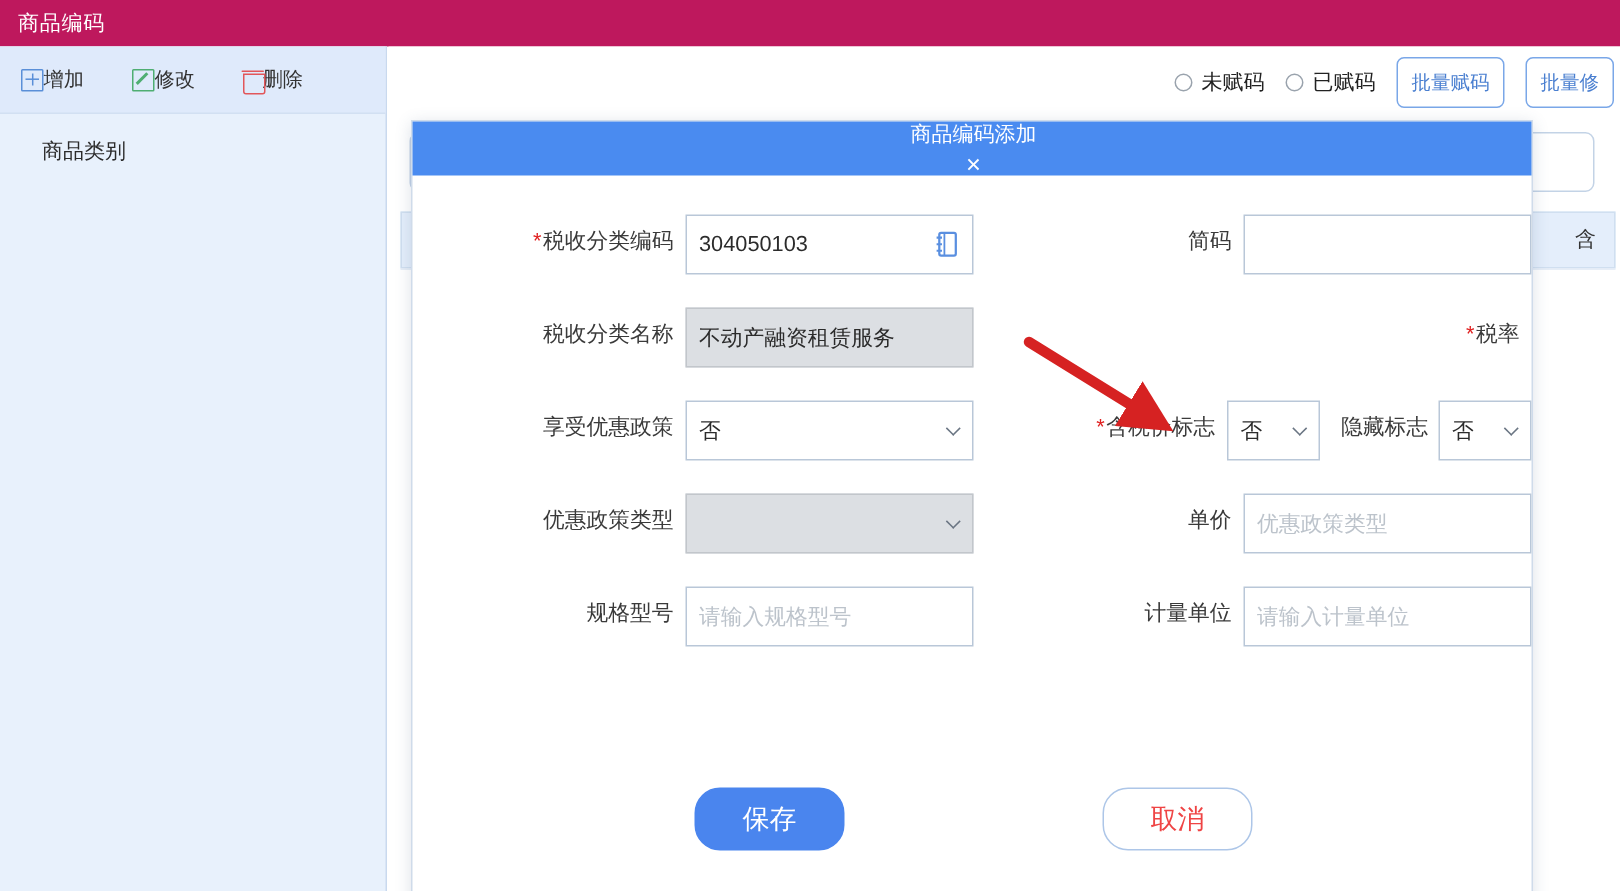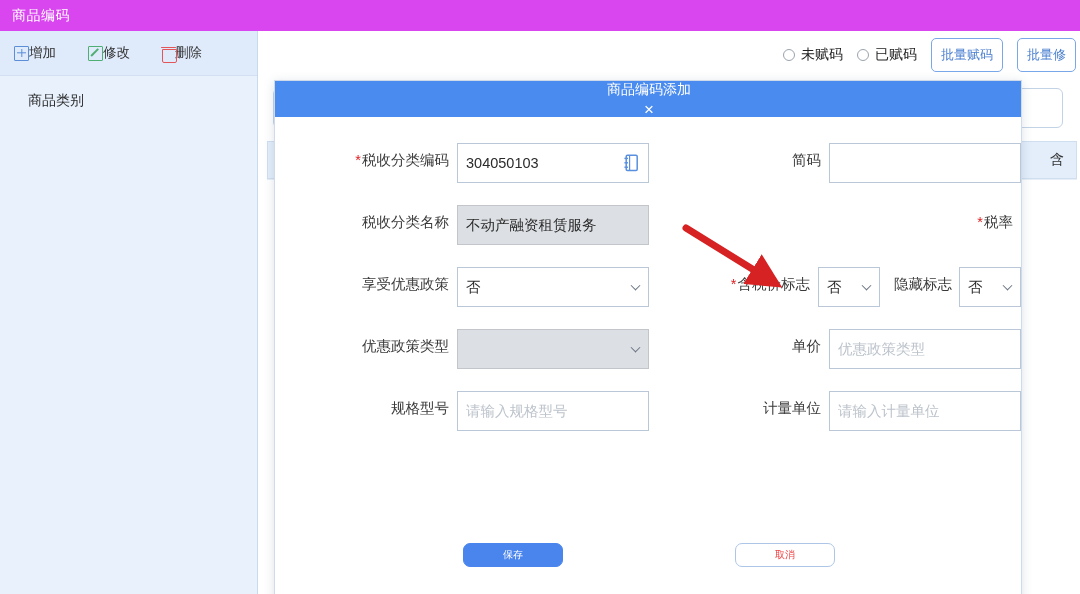--- a/index.html
+++ b/index.html
@@ -13,21 +13,21 @@
   #app {
     position: relative;
     width: 1080px; height: 594px;
     background: #ffffff;
   }
 
   
   .titlebar {
     position: absolute; left: 0; top: 0;
     width: 1080px; height: 31px;
-    background: #d946ef;
+    background: #be185d;
     display: flex; align-items: center;
   }
   .titlebar .title {
     color: #ffffff;
     font-size: 14px;
     padding-left: 12px;
     letter-spacing: 0.5px;
   }
 
   
@@ -248,23 +248,23 @@
   }
 
   .btn-row {
     position: absolute;
     left: 0; bottom: 44px;
     width: 748px;
     display: flex; justify-content: center;
     gap: 132px;
   }
   .btn {
-    width: 100px; height: 24px;
-    border-radius: 7px;
-    font-size: 10px;
+    width: 100px; height: 42px;
+    border-radius: 17px;
+    font-size: 18px;
     display: flex; align-items: center; justify-content: center;
     cursor: pointer;
   }
   .btn-primary { background: #4a85ee; color: #ffffff; border: 1px solid #4a85ee; }
   .btn-default { background: #ffffff; color: #ef4444; border: 1px solid #adc6e8; margin-left: 40px; }
 
   
   .annot-arrow {
     position: absolute;
     left: 0; top: 0;

